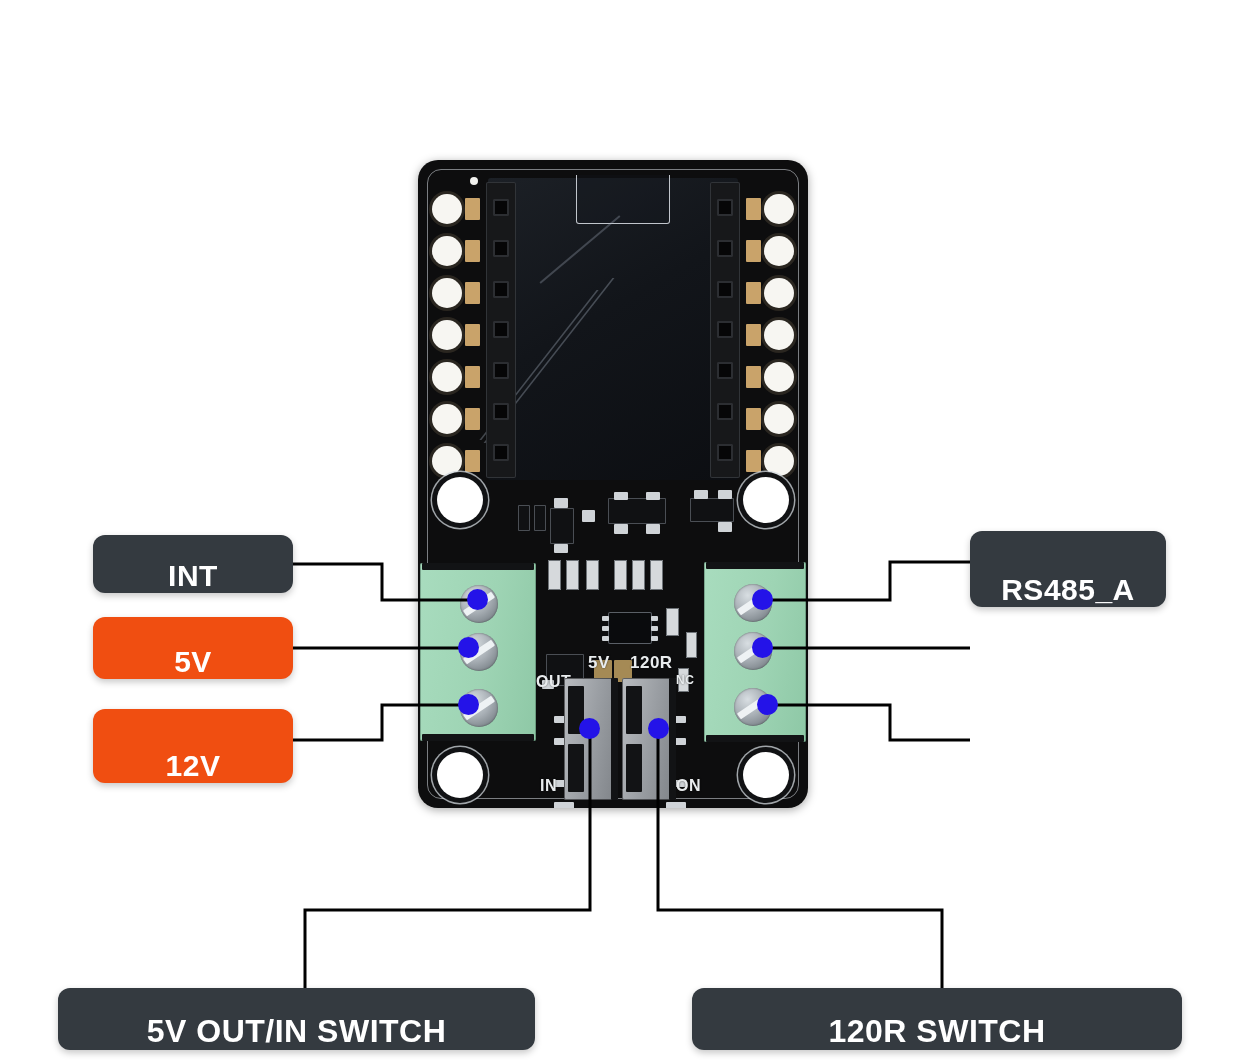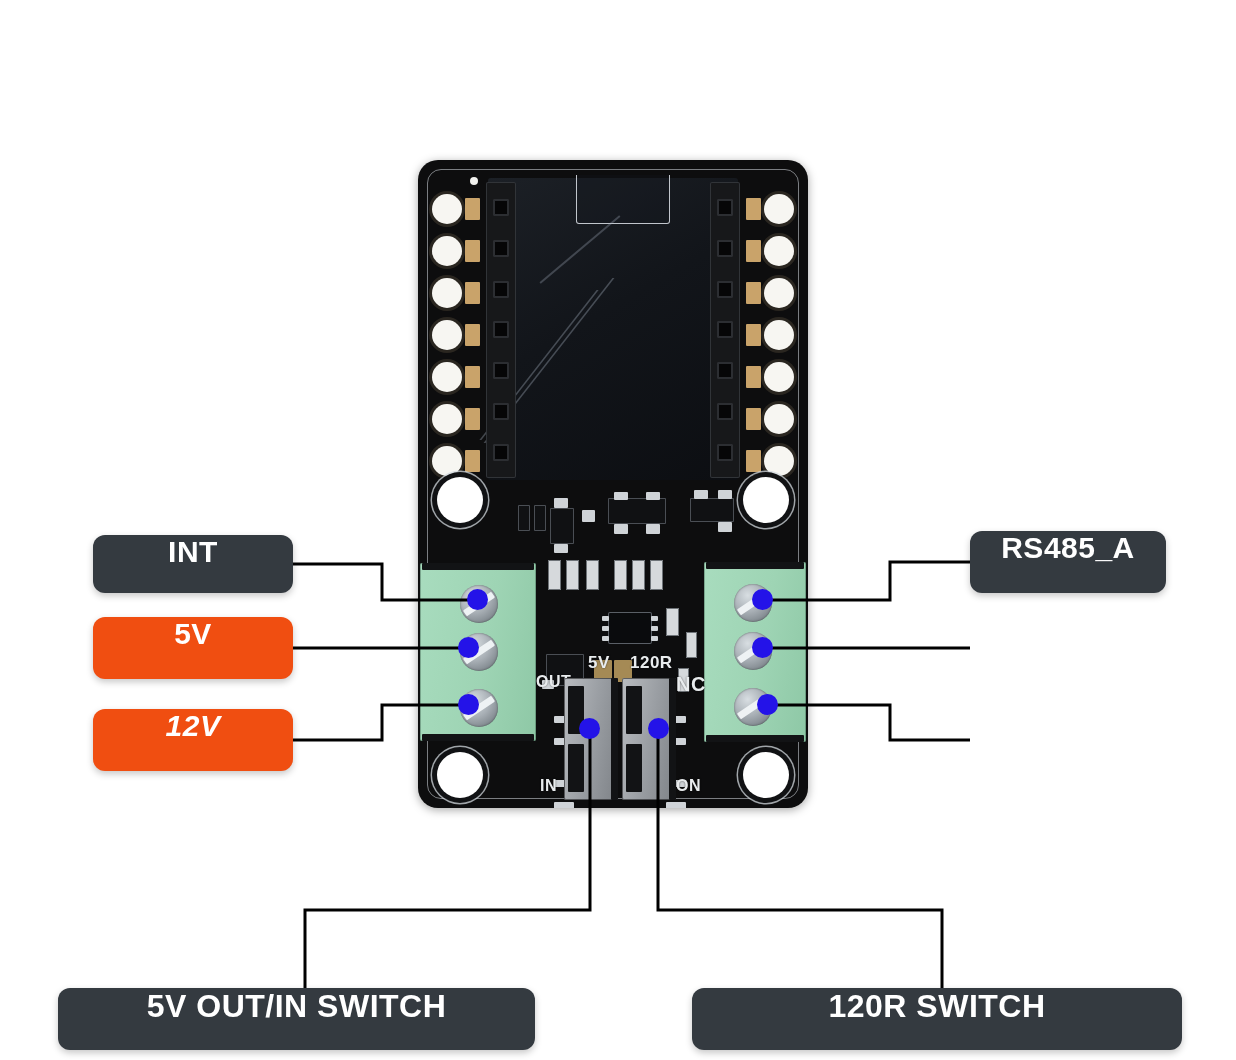--- a/index.html
+++ b/index.html
@@ -24,21 +24,21 @@
     left: 0; top: 0;
     width: 1236px;
     height: 1060px;
     pointer-events: none;
   }
 
   
   .chip {
     position: absolute;
     display: flex;
-    align-items: flex-start;
+    align-items: flex-end;
     justify-content: center;
     border-radius: 12px;
     color: #ffffff;
     font-weight: bold;
     letter-spacing: 0.5px;
     box-shadow: 0 3px 7px rgba(0,0,0,0.22);
     box-sizing: border-box;
     white-space: nowrap;
   }
   .chip-dark  { background: #343a40; }
@@ -373,21 +373,21 @@
       <div class="lip" style="top:0;"></div>
       <div class="lip" style="bottom:0;"></div>
       <div class="screw" style="left:30px; top:22px;"></div>
       <div class="screw" style="left:30px; top:70px;"></div>
       <div class="screw" style="left:30px; top:126px;"></div>
     </div>
 
     <span class="silk" style="left:170px; top:493px; font-size:17px;">5V</span>
     <span class="silk" style="left:212px; top:493px; font-size:17px;">120R</span>
     <span class="silk" style="left:118px; top:513px; font-size:16px;">OUT</span>
-    <span class="silk" style="left:258px; top:513px; font-size:20px;">NC</span>
+    <span class="silk" style="left:258px; top:513px; font-size:12px;">NC</span>
     <span class="silk" style="left:122px; top:617px; font-size:16px;">IN</span>
     <span class="silk" style="left:258px; top:617px; font-size:16px;">ON</span>
 
     <div class="dip" style="left:146px; top:518px; width:54px; height:122px;">
       <div class="lever" style="left:4px; top:8px; width:16px; height:48px;"></div>
       <div class="lever" style="left:4px; top:66px; width:16px; height:48px;"></div>
       <div class="lever" style="right:0px; top:0px; width:7px; height:122px;"></div>
     </div>
     <div class="dip" style="left:204px; top:518px; width:54px; height:122px;">
       <div class="lever" style="left:4px; top:8px; width:16px; height:48px;"></div>
@@ -425,25 +425,25 @@
   <div class="dot" style="left:757px; top:694px;"></div>
   <div class="dot" style="left:579px; top:718px;"></div>
   <div class="dot" style="left:648px; top:718px;"></div>
 
   <div class="chip chip-dark" style="left:93px; top:535px; width:200px; height:58px; font-size:30px;">
     <span>INT</span>
   </div>
   <div class="chip chip-orange" style="left:93px; top:617px; width:200px; height:62px; font-size:30px;">
     <span>5V</span>
   </div>
-  <div class="chip chip-orange" style="left:93px; top:709px; width:200px; height:62px; font-size:30px;font-style:italic;">
+  <div class="chip chip-orange" style="left:93px; top:709px; width:200px; height:74px; font-size:30px;">
     <span>12V</span>
   </div>
 
-  <div class="chip chip-dark" style="left:970px; top:531px; width:196px; height:62px; font-size:30px;">
+  <div class="chip chip-dark" style="left:970px; top:531px; width:196px; height:76px; font-size:30px;">
     <span>RS485_A</span>
   </div>
 
   <div class="chip chip-dark" style="left:58px; top:988px; width:477px; height:62px; font-size:32px;">
     <span>5V OUT/IN SWITCH</span>
   </div>
   <div class="chip chip-dark" style="left:692px; top:988px; width:490px; height:62px; font-size:32px;">
     <span>120R SWITCH</span>
   </div>
 

